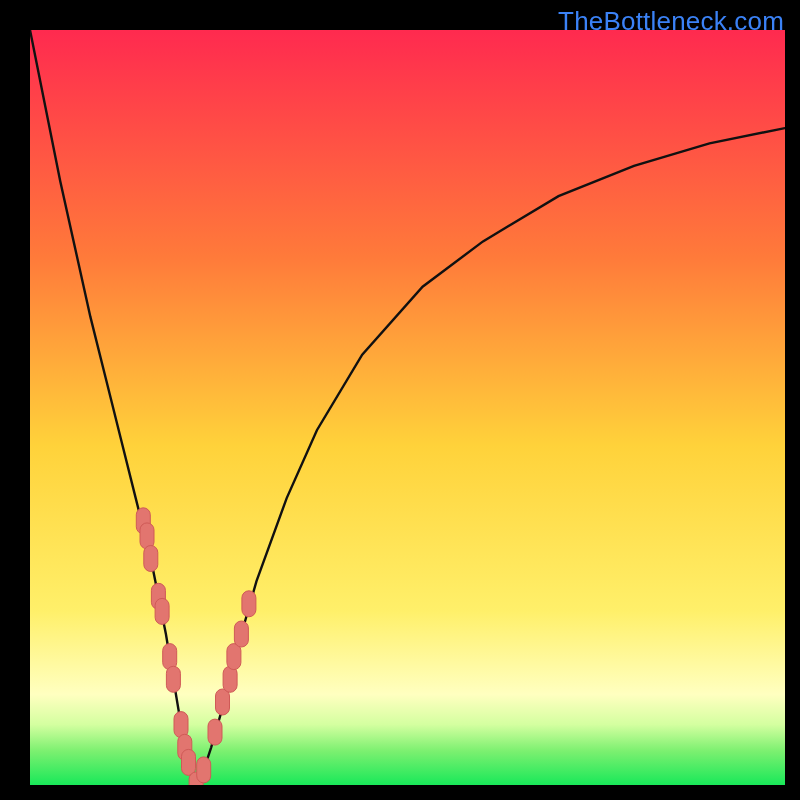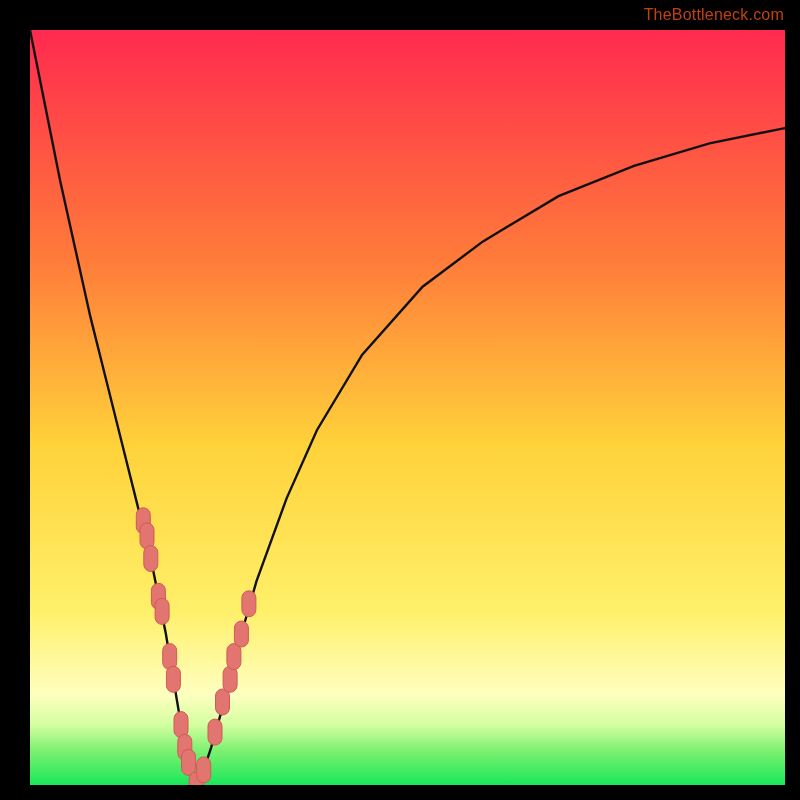--- a/index.html
+++ b/index.html
@@ -25,22 +25,22 @@
     overflow: hidden;
   }
   .gradient-bg {
     position: absolute;
     inset: 0;
   }
   .watermark {
     position: absolute;
     top: 6px;
     right: 16px;
-    color: #c2410c;
-    font-size: 16px;
+    color: #3b82f6;
+    font-size: 26px;
     font-weight: 500;
     letter-spacing: 0.2px;
     user-select: none;
   }
   svg.curves {
     position: absolute;
     inset: 0;
   }
 </style>
 </head>

